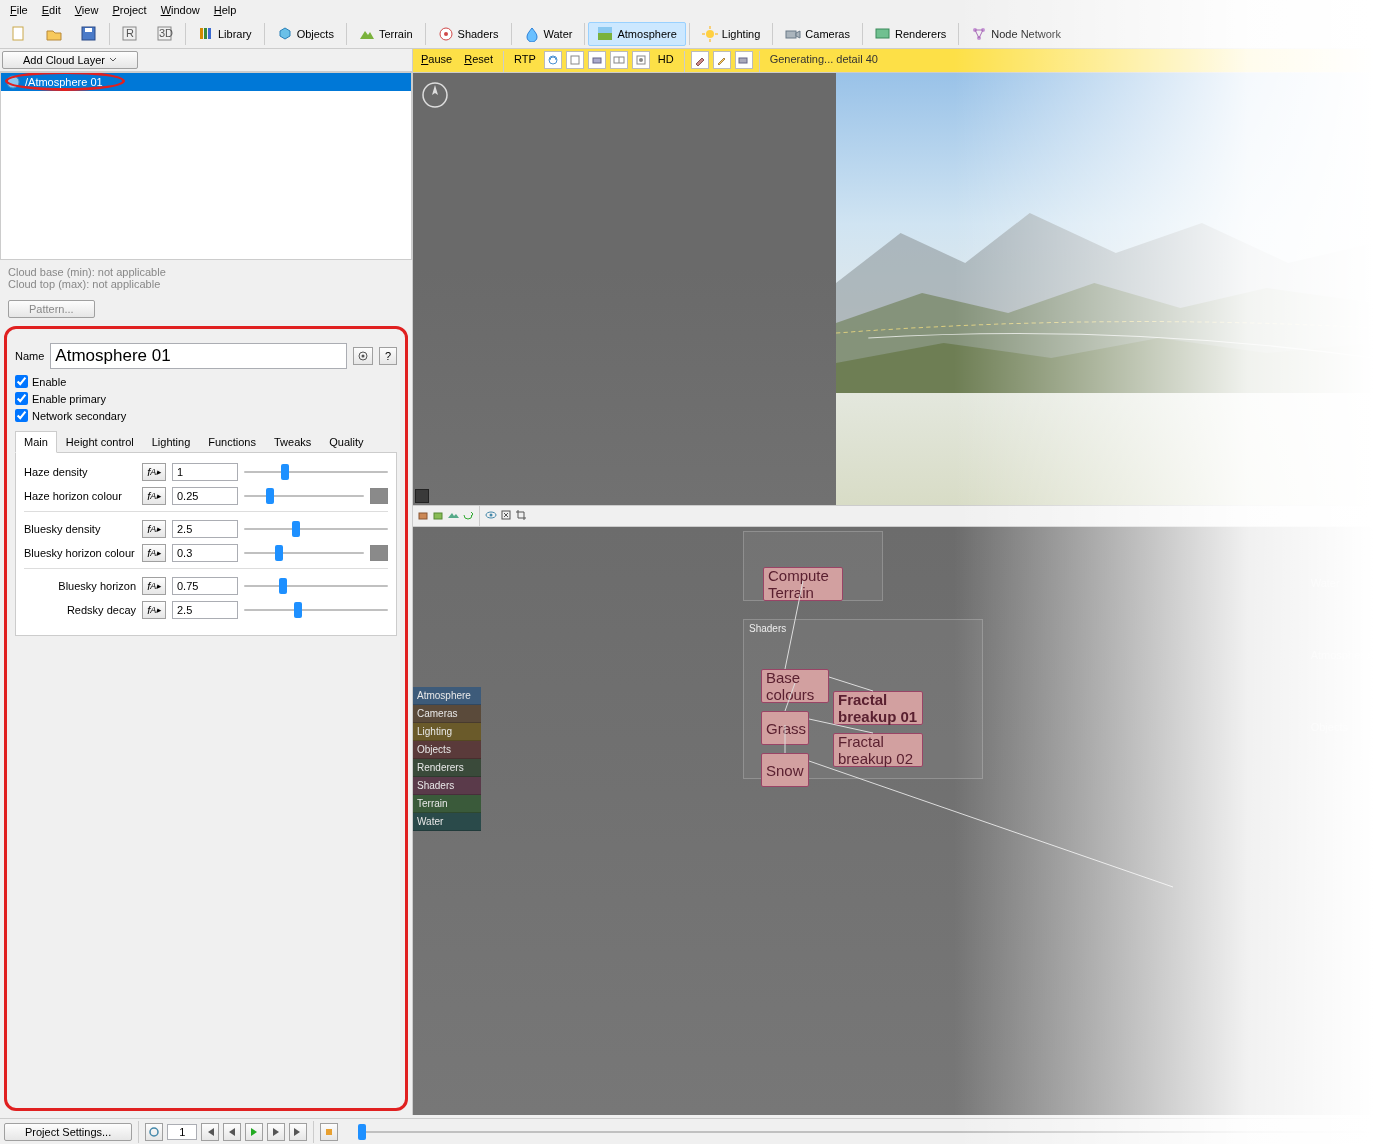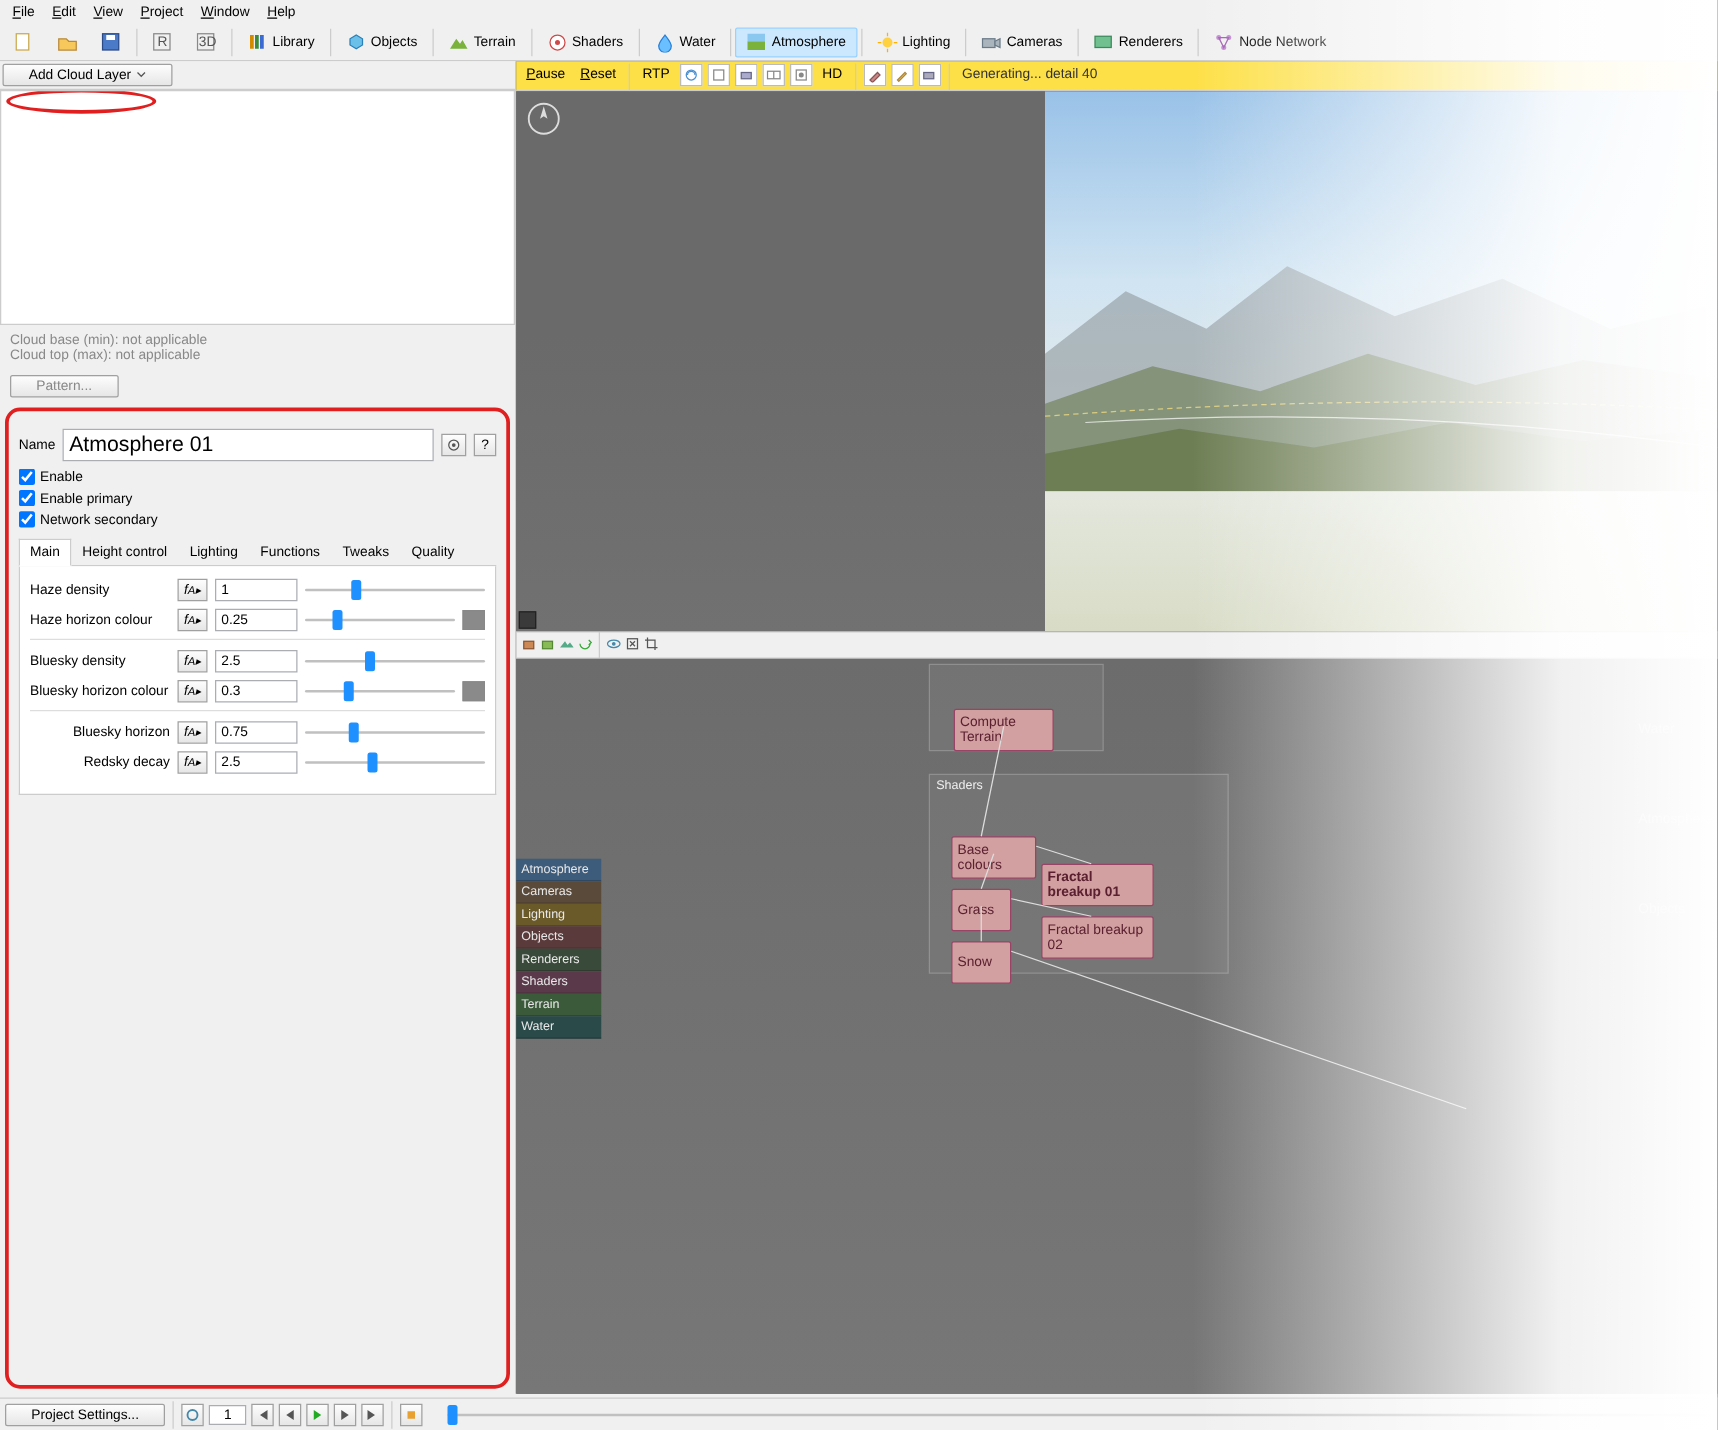--- a/index.html
+++ b/index.html
@@ -52,21 +52,21 @@
 .sky { position:absolute; right:0; top:0; width:56%; height:100%; background:linear-gradient(180deg,#99c2e8 0%, #d0e4f2 35%, #dfe8eb 55%, #e5e9e1 70%, #d8dcc6 100%);}
 .mountain { position:absolute; right:0; top:120px; width:56%; height:200px;}
 .compass { position:absolute; left:8px; top:8px; width:28px; height:28px; }
 .hist-icon { position:absolute; left:2px; bottom:2px; width:14px; height:14px; background:#3a3a3a; border:1px solid #222;}
 .mid-toolbar { height:22px; background:#f0f0f0; border-top:1px solid #ccc; border-bottom:1px solid #ccc; display:flex; align-items:center; gap:3px; padding:0 4px;}
 .node-area { flex:1; position:relative; background:linear-gradient(180deg,#6c6c6c, #777);}
 .node-stack { position:absolute; left:0; top:160px; width:68px; }
 .stack-item { height:18px; display:flex; align-items:center; padding:0 4px; color:#e8e8e8; font-size:10px; border-bottom:1px solid rgba(0,0,0,0.2);}
 .node-group { position:absolute; border:1px solid rgba(255,255,255,0.2); background:rgba(130,130,130,0.35); }
 .node-label { position:absolute; color:#eee; font-size:10px; }
-.node-box { position:absolute; height:30px; background:#d2a0a0; border:1px solid #946; color:#5a2030; font-size:11px; display:flex; align-items:center; padding:16px 4px; border-radius:2px;}
+.node-box { position:absolute; height:30px; background:#d2a0a0; border:1px solid #946; color:#5a2030; font-size:15px; display:flex; align-items:center; padding:16px 4px; border-radius:2px;}
 svg.conn { position:absolute; top:0; left:0; width:100%; height:100%; pointer-events:none;}
 
 .bottom-bar { position:absolute; left:0; right:0; bottom:0; height:26px; background:#f0f0f0; border-top:1px solid #ccc; display:flex; align-items:center; gap:4px; padding:2px 4px;}
 .play-btn { width:18px; height:18px; border:1px solid #a0a0a0; background:linear-gradient(#fdfdfd,#e6e6e6); display:flex; align-items:center; justify-content:center;}
 .frame-input { width:30px; border:1px solid #abadb3; padding:1px 2px; text-align:center;}
 .faded-nodes { position:absolute; right:4px; top:50px; color:#fff; font-size:11px; opacity:0.5; pointer-events:none;}
 </style>
 </head>
 <body>
 
@@ -200,20 +200,26 @@
   <div class="left-panel">
     <div class="add-cloud">
       <span class="btn-small">
           <span>Add Cloud Layer</span>
           <svg width="8" height="8">
             <path d="M1 2l3 3 3-3" fill="none" stroke="#555"></path>
           </svg>
         </span>
     </div>
     <div class="outline-list">
+      <div class="outline-item sel">
+        <svg class="icon16">
+            <circle cx="8" cy="8" r="6" fill="#8ac8f0" stroke="#4a90c0"></circle>
+          </svg>
+        <span>/Atmosphere 01</span>
+      </div>
       <div class="red-circle" style="left:4px; top:-2px; width:120px; height:20px;"></div>
     </div>
     <div class="cloud-info">
       <div>Cloud base (min): not applicable</div>
       <div>Cloud top (max): not applicable</div>
     </div>
     <div class="pattern-btn-row">
       <span class="btn-small" style="color:#888;">Pattern...</span>
     </div>
 

